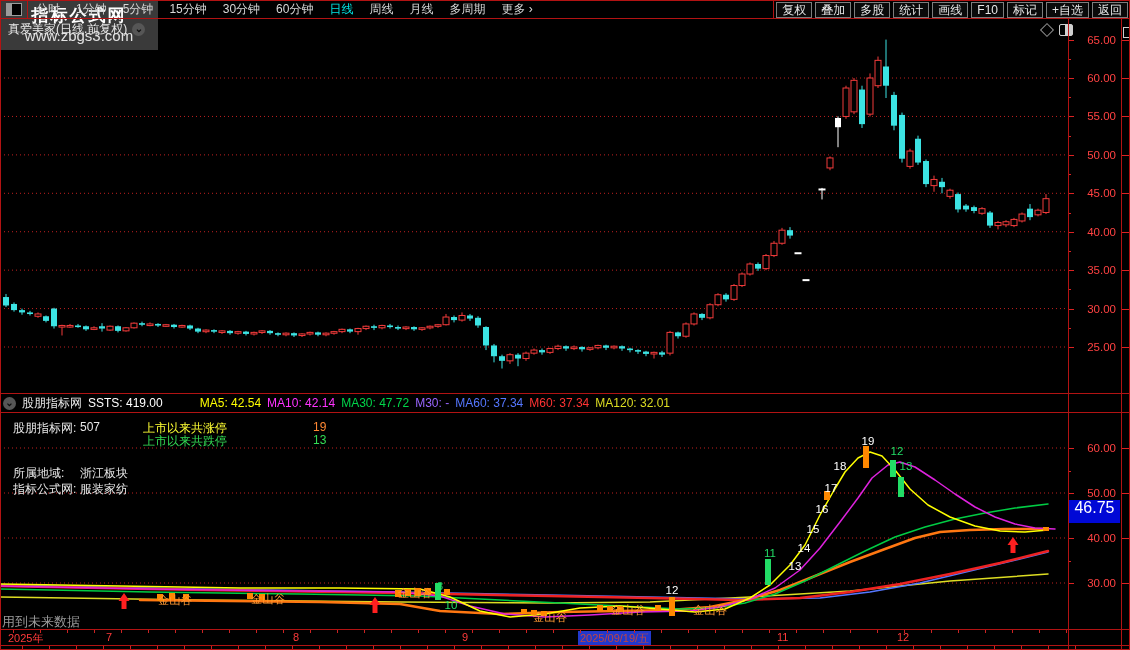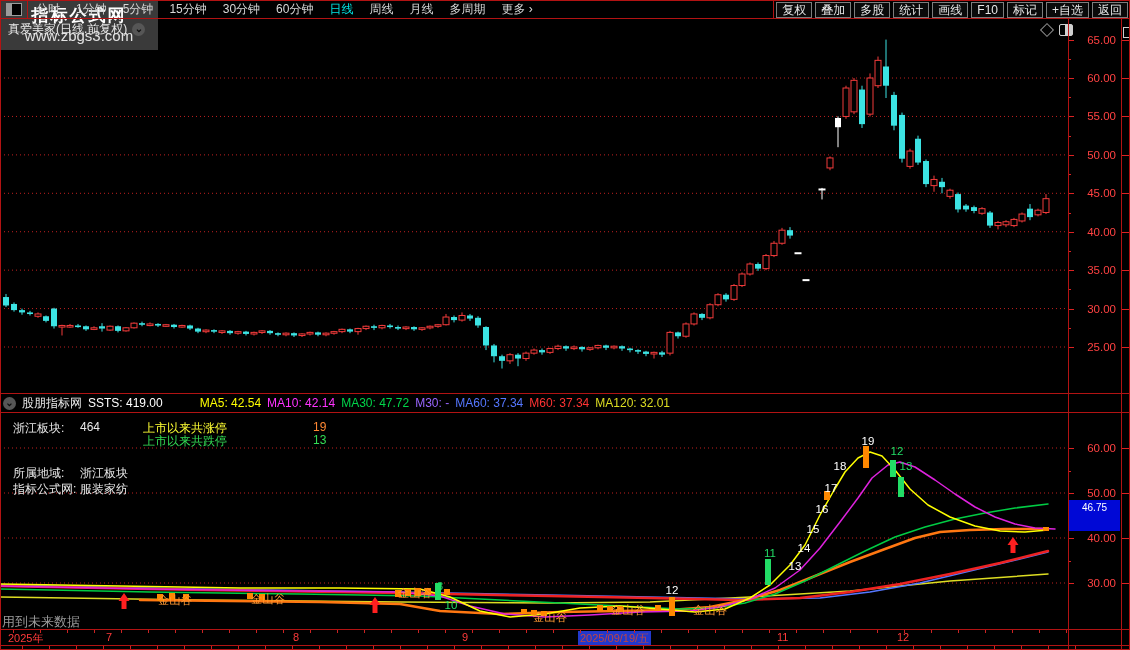--- a/index.html
+++ b/index.html
@@ -36,22 +36,22 @@
   .splitbox{width:12px;height:10px;border:1px solid #cfcfcf;border-radius:2px;background:linear-gradient(90deg,#000 0 5px,#cfcfcf 5px);}
   .ministrip-box{left:1123px;top:27px;width:6px;height:9px;border:1px solid #cfcfcf;}
   
   #sub-header{left:3px;top:395px;height:16px;display:flex;align-items:center;gap:6px;white-space:nowrap;}
   #sub-header .name{color:#e8e8e8;font-size:12px;}
   .sh-item{font-size:12px;}
   
   .info-txt{font-size:12px;color:#e8e8e8;white-space:nowrap;}
   
   .ylab{position:absolute;color:#ff4242;font-size:11.5px;width:46px;text-align:right;transform:translateY(-50%);}
-  #price-badge{left:1069px;top:500px;width:51px;height:31px;background:#0008d6;color:#fff;
-               font-size:10px;text-align:center;line-height:15px;}
+  #price-badge{left:1069px;top:500px;width:51px;height:23px;background:#0008d6;color:#fff;
+               font-size:16px;text-align:center;line-height:15px;}
   
   .xlab{position:absolute;top:631px;color:#ff3a3a;font-size:11px;white-space:nowrap;}
   .xlab.hl{background:#2238cc;color:#c04545;padding:0 2px;}
   .tick{position:absolute;width:1px;background:#c22;}
   .axtick{position:absolute;height:1px;background:#d22;}
   
   #future-note{left:2px;top:613px;color:#9a9a9a;font-size:13px;}
   #logo{left:972px;top:600px;width:158px;height:50px;background:#3a3a3a;display:flex;flex-direction:column;
         align-items:center;justify-content:center;z-index:5;}
   #logo .l1{color:#fff;font-size:17px;font-weight:bold;letter-spacing:2px;line-height:22px;text-align:right;}
@@ -699,22 +699,22 @@
     <span class="sh-item" style="color: rgb(255, 255, 0); margin-left: 31px;">MA5: 42.54</span>
     <span class="sh-item" style="color: rgb(255, 51, 255);">MA10: 42.14</span>
     <span class="sh-item" style="color: rgb(0, 213, 74);">MA30: 47.72</span>
     <span class="sh-item" style="color: rgb(153, 102, 255);">M30: -</span>
     <span class="sh-item" style="color: rgb(85, 119, 255);">MA60: 37.34</span>
     <span class="sh-item" style="color: rgb(255, 51, 51);">M60: 37.34</span>
     <span class="sh-item" style="color: rgb(221, 221, 34);">MA120: 32.01</span>
   </div>
 
 <div id="info-block">
-    <div class="info-txt abs" style="left: 13px; top: 420px; color: rgb(232, 232, 232);">浙江板块:</div>
-    <div class="info-txt abs" style="left: 80px; top: 420px; color: rgb(232, 232, 232);">464</div>
+    <div class="info-txt abs" style="left: 13px; top: 420px; color: rgb(232, 232, 232);">股朋指标网:</div>
+    <div class="info-txt abs" style="left: 80px; top: 420px; color: rgb(232, 232, 232);">507</div>
     <div class="info-txt abs" style="left: 143px; top: 420px; color: rgb(255, 255, 51);">上市以来共涨停</div>
     <div class="info-txt abs" style="left: 313px; top: 420px; color: rgb(255, 136, 51);">19</div>
     <div class="info-txt abs" style="left: 143px; top: 433px; color: rgb(51, 221, 85);">上市以来共跌停</div>
     <div class="info-txt abs" style="left: 313px; top: 433px; color: rgb(51, 221, 85);">13</div>
     <div class="info-txt abs" style="left: 13px; top: 465px; color: rgb(232, 232, 232);">所属地域:</div>
     <div class="info-txt abs" style="left: 80px; top: 465px; color: rgb(232, 232, 232);">浙江板块</div>
     <div class="info-txt abs" style="left: 13px; top: 481px; color: rgb(232, 232, 232);">指标公式网:</div>
     <div class="info-txt abs" style="left: 80px; top: 481px; color: rgb(232, 232, 232);">服装家纺</div>
   </div>
 

